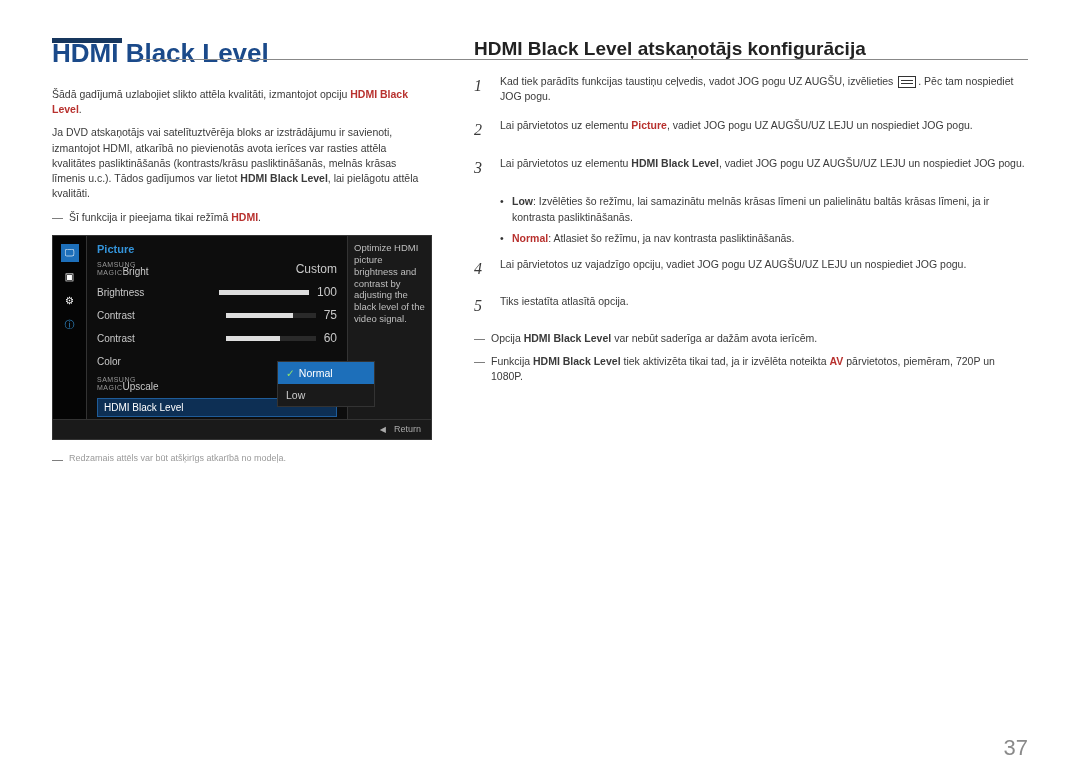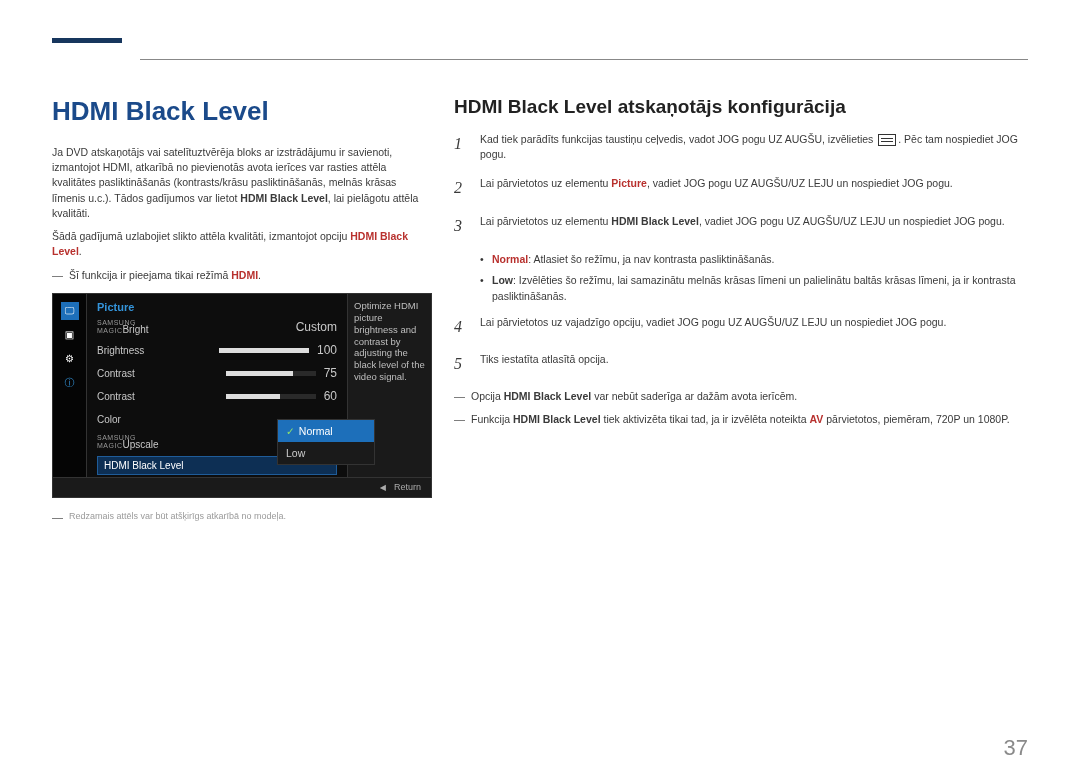--- a/index.html
+++ b/index.html
@@ -7,21 +7,21 @@
     width: 1080px;
     height: 763px;
     background: #fff;
     font-family: Arial, Helvetica, sans-serif;
     color: #3a3a3a;
     position: relative;
     padding: 38px 52px 20px 52px;
   }
   .accent-bar { height: 5px; width: 70px; background: #17365d; position:absolute; top:38px; left:52px;}
   .rule { border:0; border-top:1px solid #888; position:absolute; top:59px; left:140px; right:52px;}
-  .columns { display:flex; gap:22px; margin-top: 58px; }
+  .columns { display:flex; gap:42px; }
   .left { width: 380px; flex:0 0 380px; }
   .right { flex:1; }
   h1.title { font-size:26px; font-weight:700; color:#1b4a8a; margin-bottom:18px;}
   .para { font-size:10.5px; line-height:1.45; margin-bottom:8px; }
   .bold { font-weight:700; }
   .hl { color:#b8312e; font-weight:700;}
   .note { font-size:10.5px; line-height:1.4; margin:8px 0; display:flex; gap:6px;}
   .note .dash { color:#555; font-size:11px;}
   .caption { font-size:9px; color:#9a9a9a; margin-top:12px;}
   
@@ -61,24 +61,24 @@
 </head>
 <body>
 
 <div class="accent-bar"></div>
 <hr class="rule">
 
 <div class="columns">
   <div class="left">
     <h1 class="title">HDMI Black Level</h1>
     <p class="para">
-      <span>Ja DVD atskaņotājs vai satelītuztvērēja bloks ar izstrādājumu ir savienoti, izmantojot HDMI, atkarībā no pievienotās avota ierīces var rasties attēla kvalitātes pasliktināšanās (kontrasts/krāsu pasliktināšanās, melnās krāsas līmenis u.c.). Tādos gadījumos var lietot </span><span class="bold">HDMI Black Level</span><span>, lai pielāgotu attēla kvalitāti.</span>
+      <span>Šādā gadījumā uzlabojiet slikto attēla kvalitāti, izmantojot opciju </span><span class="hl">HDMI Black Level</span><span>.</span>
     </p>
     <p class="para">
-      <span>Šādā gadījumā uzlabojiet slikto attēla kvalitāti, izmantojot opciju </span><span class="hl">HDMI Black Level</span><span>.</span>
+      <span>Ja DVD atskaņotājs vai satelītuztvērēja bloks ar izstrādājumu ir savienoti, izmantojot HDMI, atkarībā no pievienotās avota ierīces var rasties attēla kvalitātes pasliktināšanās (kontrasts/krāsu pasliktināšanās, melnās krāsas līmenis u.c.). Tādos gadījumos var lietot </span><span class="bold">HDMI Black Level</span><span>, lai pielāgotu attēla kvalitāti.</span>
     </p>
     <div class="note">
       <span class="dash">―</span>
       <span><span>Šī funkcija ir pieejama tikai režīmā </span><span class="hl">HDMI</span><span>.</span></span>
     </div>
 
     <div class="osd">
       <div class="osd-row">
         <div class="osd-left">
           <div class="osd-ic" style="background:#1d6fba;color:#fff">🖵</div>
@@ -154,22 +154,22 @@
     <div class="step">
       <div class="num">2</div>
       <div><span>Lai pārvietotos uz elementu </span><span class="hl">Picture</span><span>, vadiet JOG pogu UZ AUGŠU/UZ LEJU un nospiediet JOG pogu.</span></div>
     </div>
     <div class="step">
       <div class="num">3</div>
       <div><span>Lai pārvietotos uz elementu </span><span class="bold">HDMI Black Level</span><span>, vadiet JOG pogu UZ AUGŠU/UZ LEJU un nospiediet JOG pogu.</span></div>
     </div>
 
     <ul class="bullets">
+      <li><span class="bold">Low</span><span>: Izvēlēties šo režīmu, lai samazinātu melnās krāsas līmeni un palielinātu baltās krāsas līmeni, ja ir kontrasta pasliktināšanās.</span></li>
       <li><span class="hl">Normal</span><span>: Atlasiet šo režīmu, ja nav kontrasta pasliktināšanās.</span></li>
-      <li><span class="bold">Low</span><span>: Izvēlēties šo režīmu, lai samazinātu melnās krāsas līmeni un palielinātu baltās krāsas līmeni, ja ir kontrasta pasliktināšanās.</span></li>
     </ul>
 
     <div class="step">
       <div class="num">4</div>
       <div>Lai pārvietotos uz vajadzīgo opciju, vadiet JOG pogu UZ AUGŠU/UZ LEJU un nospiediet JOG pogu.</div>
     </div>
     <div class="step">
       <div class="num">5</div>
       <div>Tiks iestatīta atlasītā opcija.</div>
     </div>

